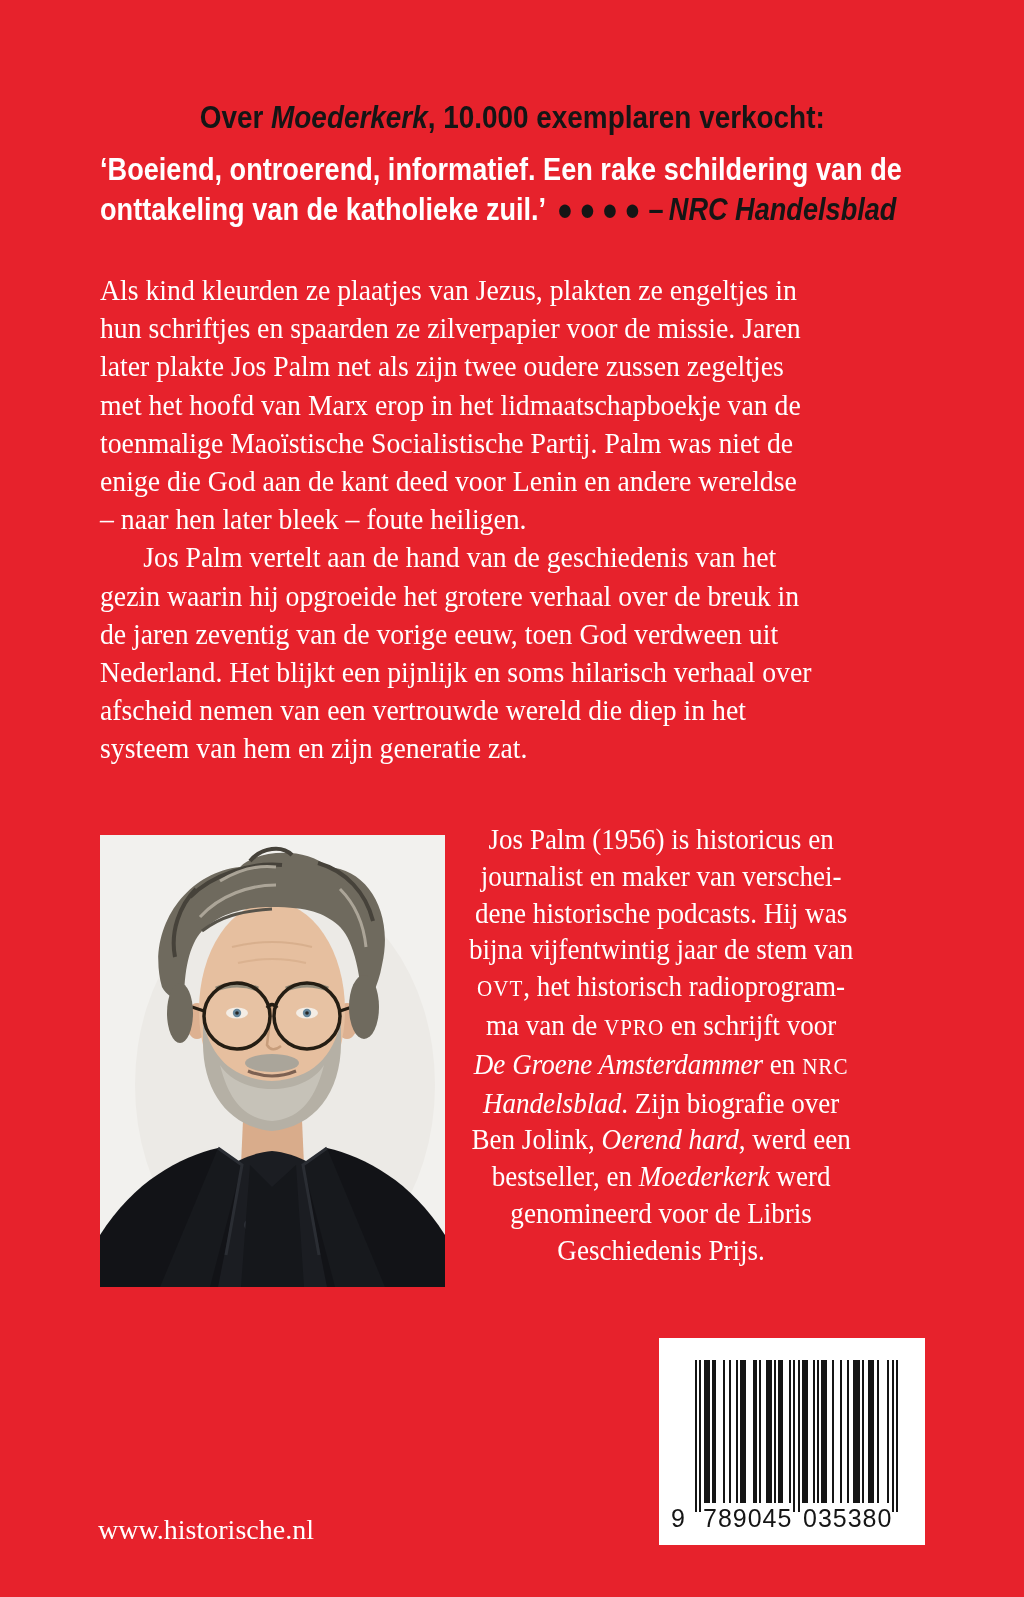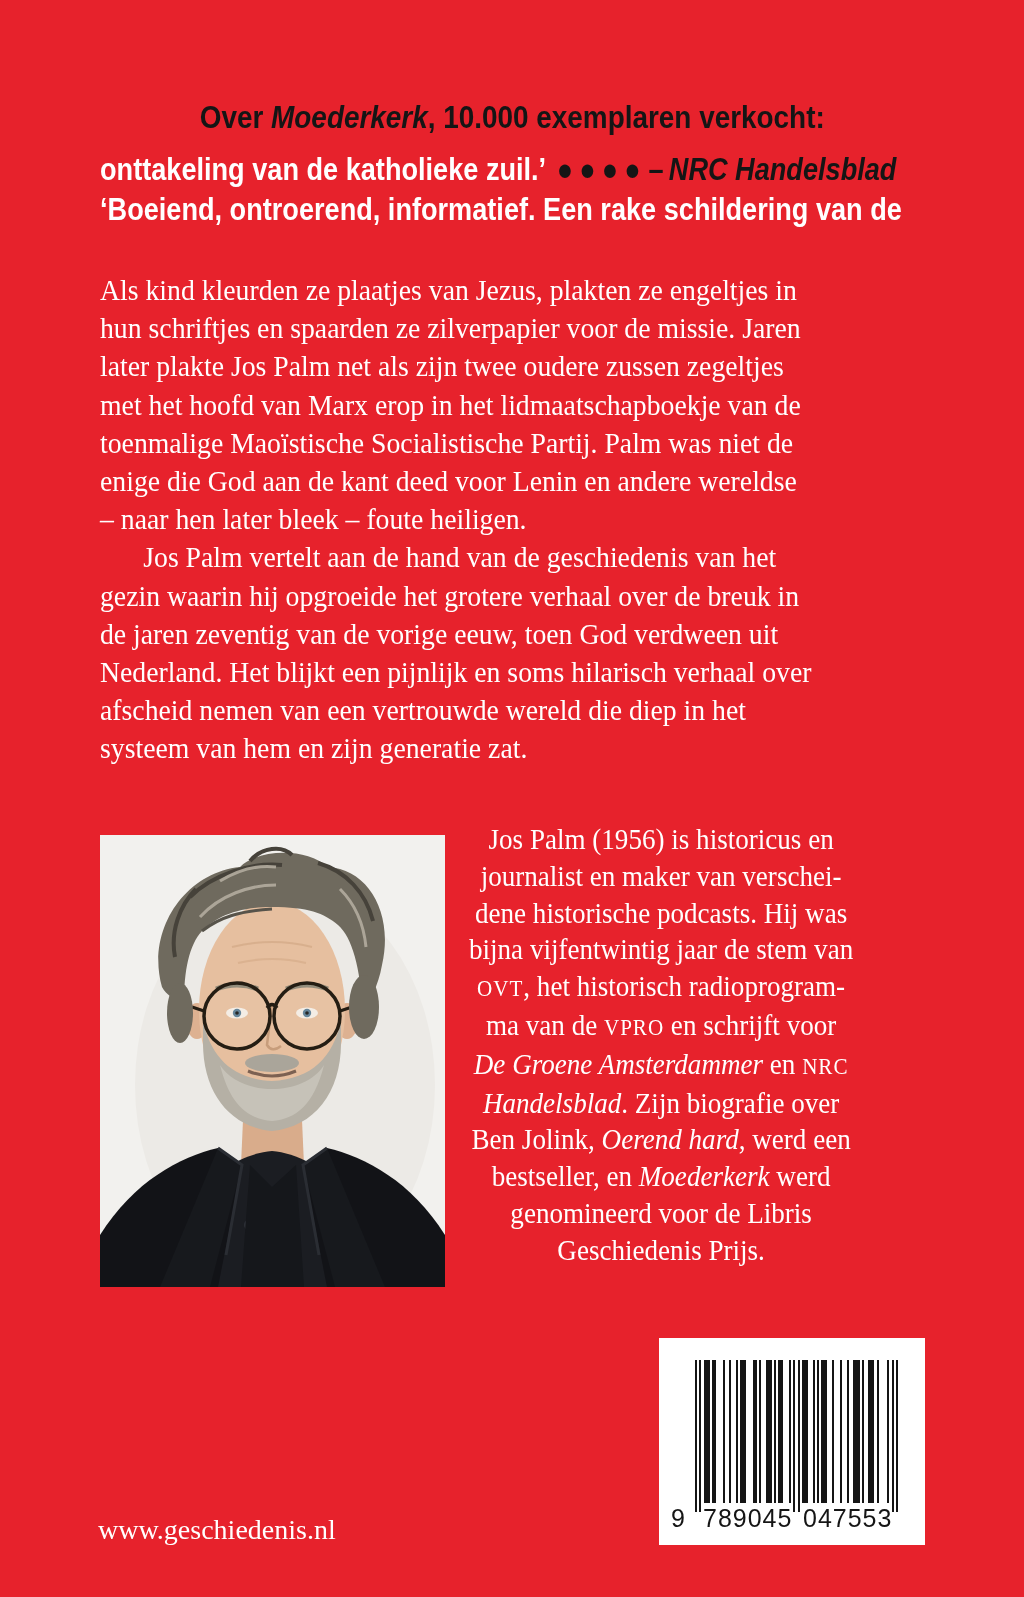--- a/index.html
+++ b/index.html
@@ -53,26 +53,26 @@
 
 <div id="cover">
 
   <div class="hl">
     <span class="squeeze">
       <span>Over </span><span class="it">Moederkerk</span><span>, 10.000 exemplaren verkocht:</span>
     </span>
   </div>
 
   <div class="quote">
+    <div><span class="squeeze">‘Boeiend, ontroerend, informatief. Een rake schildering van de</span></div>
     <div>
       <span class="squeeze">
         <span>onttakeling van de katholieke zuil.’</span><span class="dots">●●●●</span><span class="dash">–</span><span class="attrib">NRC Handelsblad</span>
       </span>
     </div>
-    <div><span class="squeeze">‘Boeiend, ontroerend, informatief. Een rake schildering van de</span></div>
   </div>
 
   <div class="synopsis">
       <div class="line">Als kind kleurden ze plaatjes van Jezus, plakten ze engeltjes in</div>
       <div class="line">hun schriftjes en spaarden ze zilverpapier voor de missie. Jaren</div>
       <div class="line">later plakte Jos Palm net als zijn twee oudere zussen zegeltjes</div>
       <div class="line">met het hoofd van Marx erop in het lidmaatschapboekje van de</div>
       <div class="line">toenmalige Maoïstische Socialistische Partij. Palm was niet de</div>
       <div class="line">enige die God aan de kant deed voor Lenin en andere wereldse</div>
       <div class="line">– naar hen later bleek – foute heiligen.</div>
@@ -204,19 +204,19 @@
         <div class="bar" style="left: 86.3158%; width: 1.05263%;"></div>
         <div class="bar" style="left: 87.3684%; width: 1.05263%;"></div>
         <div class="bar" style="left: 89.4737%; width: 1.05263%;"></div>
         <div class="bar" style="left: 94.7368%; width: 1.05263%;"></div>
         <div class="bar guard" style="left: 96.8421%; width: 1.05263%;"></div>
         <div class="bar guard" style="left: 98.9474%; width: 1.05263%;"></div>
       </div>
     <div class="bc-digits">
       <span class="bc-lead">9</span>
       <span class="bc-g1">789045</span>
-      <span class="bc-g2">047553</span>
-    </div>
-  </div>
-
-  <div class="website">www.geschiedenis.nl</div>
+      <span class="bc-g2">035380</span>
+    </div>
+  </div>
+
+  <div class="website">www.historische.nl</div>
 
 </div>
 
 </body></html>

